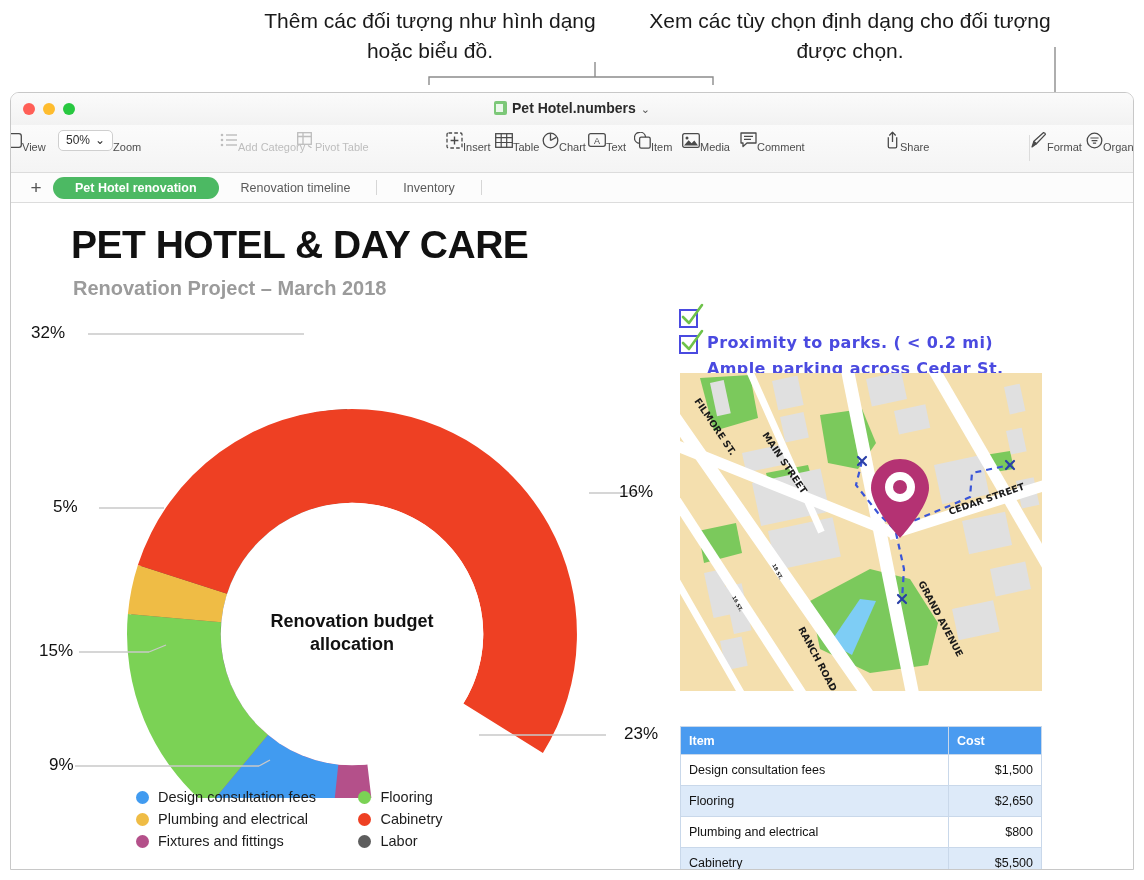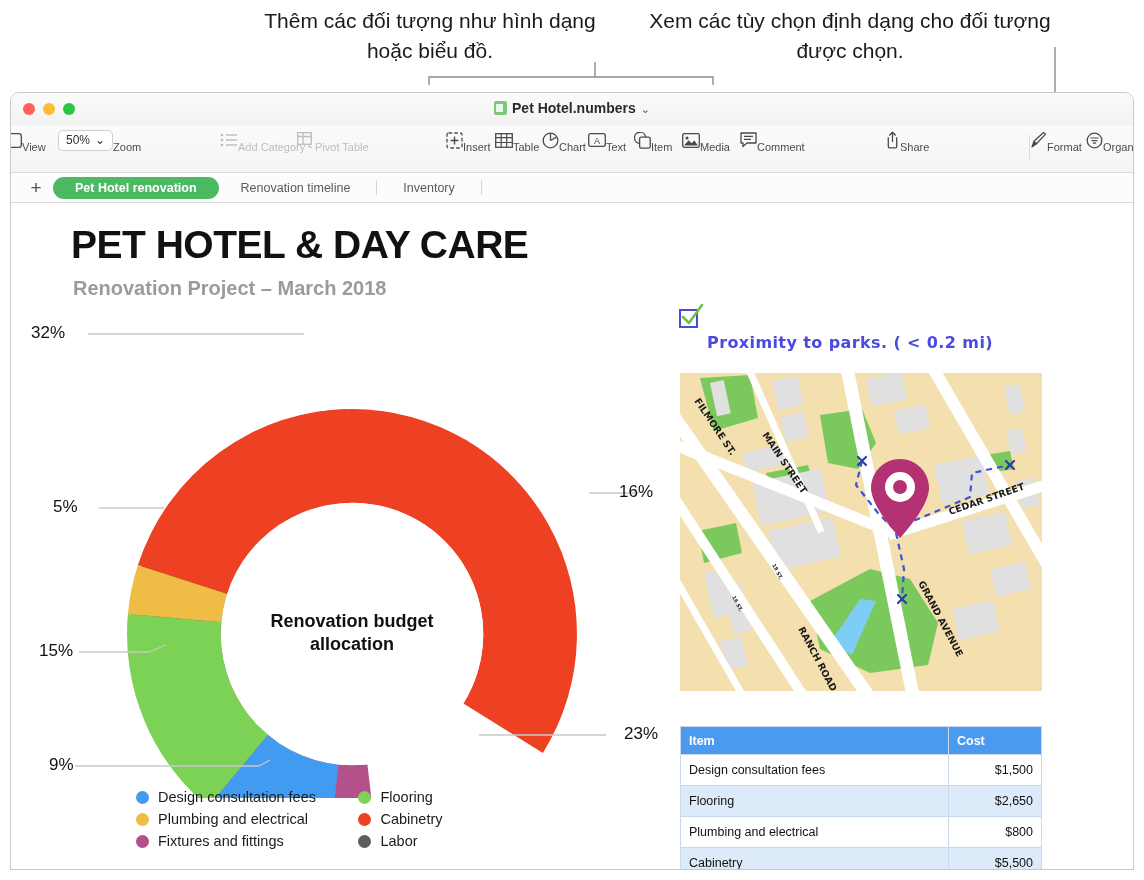--- a/index.html
+++ b/index.html
@@ -454,20 +454,28 @@
 
     <div class="check-list">
       <div class="check-row">
         <span class="check-box">
           <svg class="check-tick" width="26" height="26" viewBox="0 0 26 26">
             <path d="M3,15 L9,21 L22,3" fill="none" stroke="#6ec24a" stroke-width="2.6" stroke-linecap="round" stroke-linejoin="round"></path>
           </svg>
         </span>
         <span class="check-txt">Proximity to parks. ( &lt; 0.2 mi)</span>
       </div>
+      <div class="check-row">
+        <span class="check-box">
+          <svg class="check-tick" width="26" height="26" viewBox="0 0 26 26">
+            <path d="M3,15 L9,21 L22,3" fill="none" stroke="#6ec24a" stroke-width="2.6" stroke-linecap="round" stroke-linejoin="round"></path>
+          </svg>
+        </span>
+        <span class="check-txt">Ample parking across  Cedar St.</span>
+      </div>
     </div>
 
     <div class="map-box">
       <svg width="362" height="318" viewBox="0 0 362 318">
         <rect width="362" height="318" fill="#f4dfae"></rect>
 
         <path d="M20,5 L70,2 L78,45 L34,58 Z" fill="#7bc95c"></path>
         <path d="M140,42 L182,36 L196,70 L178,96 L148,90 Z" fill="#7bc95c"></path>
         <path d="M86,100 L128,92 L132,106 L90,116 Z" fill="#7bc95c"></path>
         <path d="M18,158 L56,150 L62,180 L24,190 Z" fill="#7bc95c"></path>

